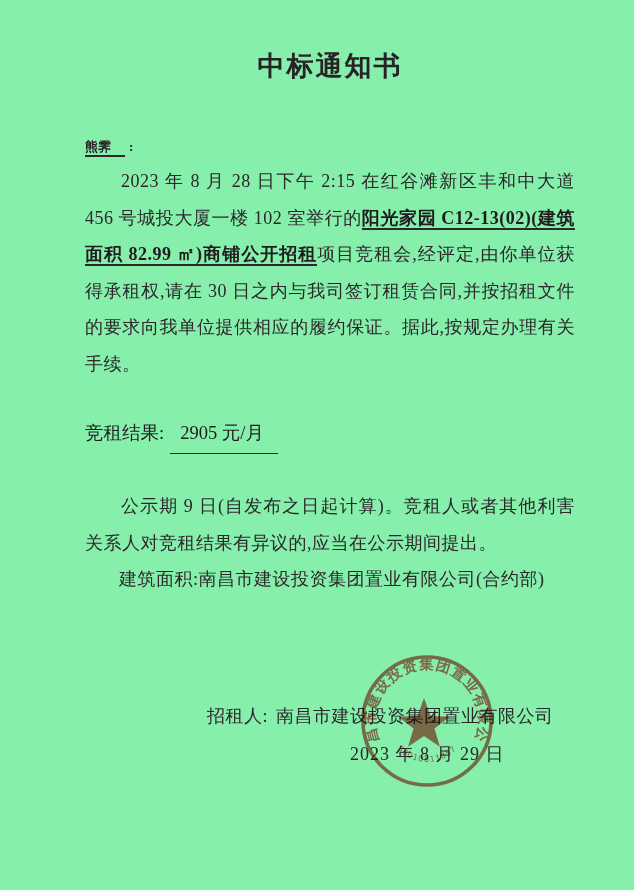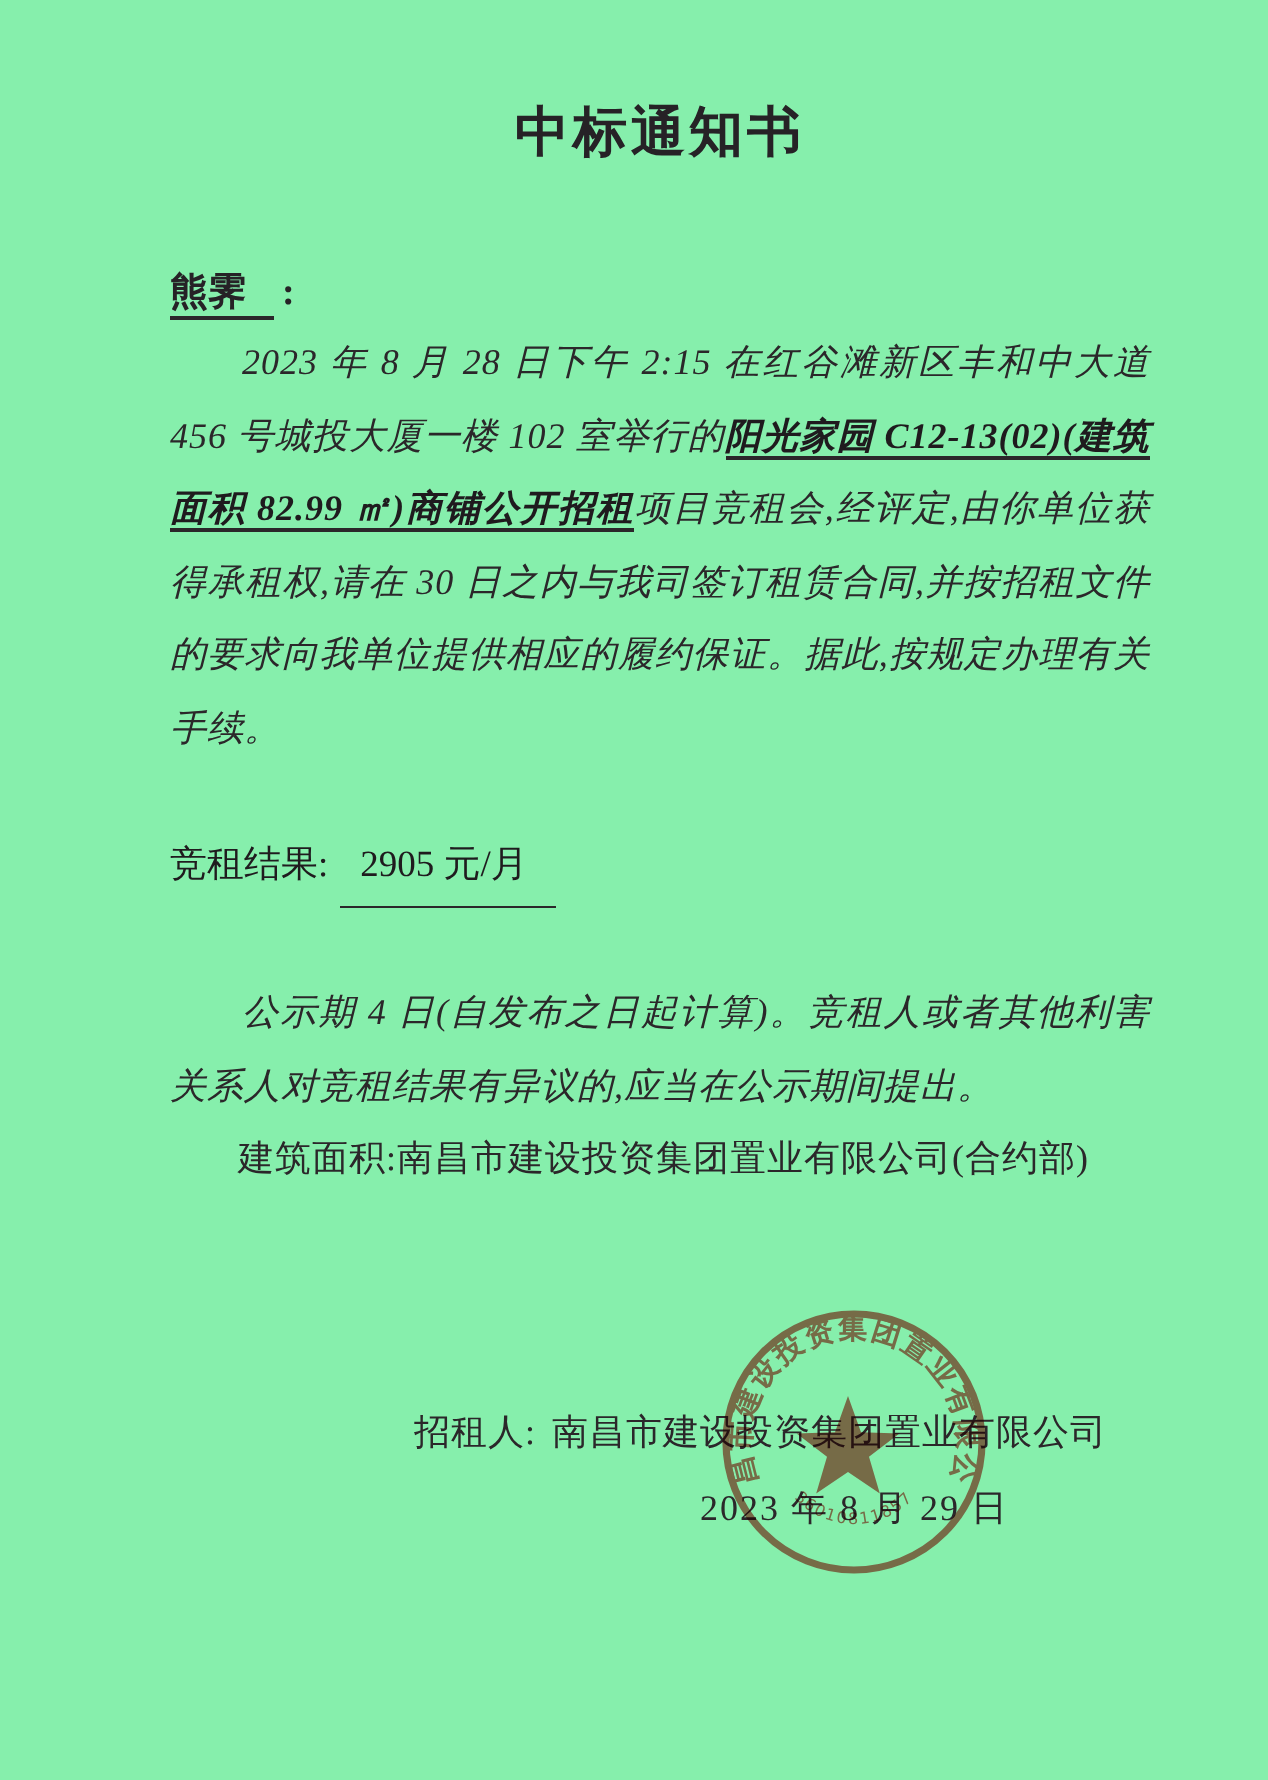--- a/index.html
+++ b/index.html
@@ -24,40 +24,39 @@
     position: absolute; top: 48px; left: 0;
     width: 100%;
     margin: 0;
     font-size: 27px; font-weight: bold;
     letter-spacing: 2px;
     text-align: center;
     color: #262226;
   }
   .salutation {
     position: absolute; top: 132px; left: 0;
-    font-size: 19px; font-weight: bold;
+    font-size: 13px; font-weight: bold;
     line-height: 30px;
     color: #262226;
   }
   .salute-name {
     border-bottom: 2px solid #2b272a;
     padding-right: 14px;
     padding-bottom: 1px;
   }
   .salute-colon { margin-left: 4px; }
   .para {
     margin: 0;
     position: absolute; left: 0;
     width: 490px;
     font-size: 18px;
     line-height: 36.6px;
     letter-spacing: 0.5px;
     text-align: justify;
     text-indent: 2em;
-    font-style: italic;
   }
   .para1 { top: 163px; }
   .para2 { top: 488px; }
   .bu {
     font-weight: bold;
     color: #1f1b1e;
     border-bottom: 2px solid #2b272a;
   }
   .result {
     position: absolute; top: 415px; left: 0;
@@ -131,21 +130,21 @@
     <div class="salutation">
       <span class="salute-name">熊霁</span><span class="salute-colon">:</span>
     </div>
 
     <p class="para para1"><span>2023 年 8 月 28 日下午 2:15 在红谷滩新区丰和中大道 456 号城投大厦一楼 102 室举行的</span><span class="bu">阳光家园 C12-13(02)(建筑面积 82.99 ㎡)商铺公开招租</span><span>项目竞租会,经评定,由你单位获得承租权,请在 30 日之内与我司签订租赁合同,并按招租文件的要求向我单位提供相应的履约保证。据此,按规定办理有关手续。</span></p>
 
     <div class="result">
       <span class="result-label">竞租结果:</span><span class="result-value">2905 元/月</span>
     </div>
 
-    <p class="para para2">公示期 4 日(自发布之日起计算)。竞租人或者其他利害关系人对竞租结果有异议的,应当在公示期间提出。</p>
+    <p class="para para2">公示期 9 日(自发布之日起计算)。竞租人或者其他利害关系人对竞租结果有异议的,应当在公示期间提出。</p>
 
     <div class="line indent supervisor">建筑面积:南昌市建设投资集团置业有限公司(合约部)</div>
 
 
     <div class="lessor">
       <span class="lessor-label">招租人:</span><span>南昌市建设投资集团置业有限公司</span>
     </div>
 
     <div class="date-line">2023 年 8 月 29 日</div>
   </div>

